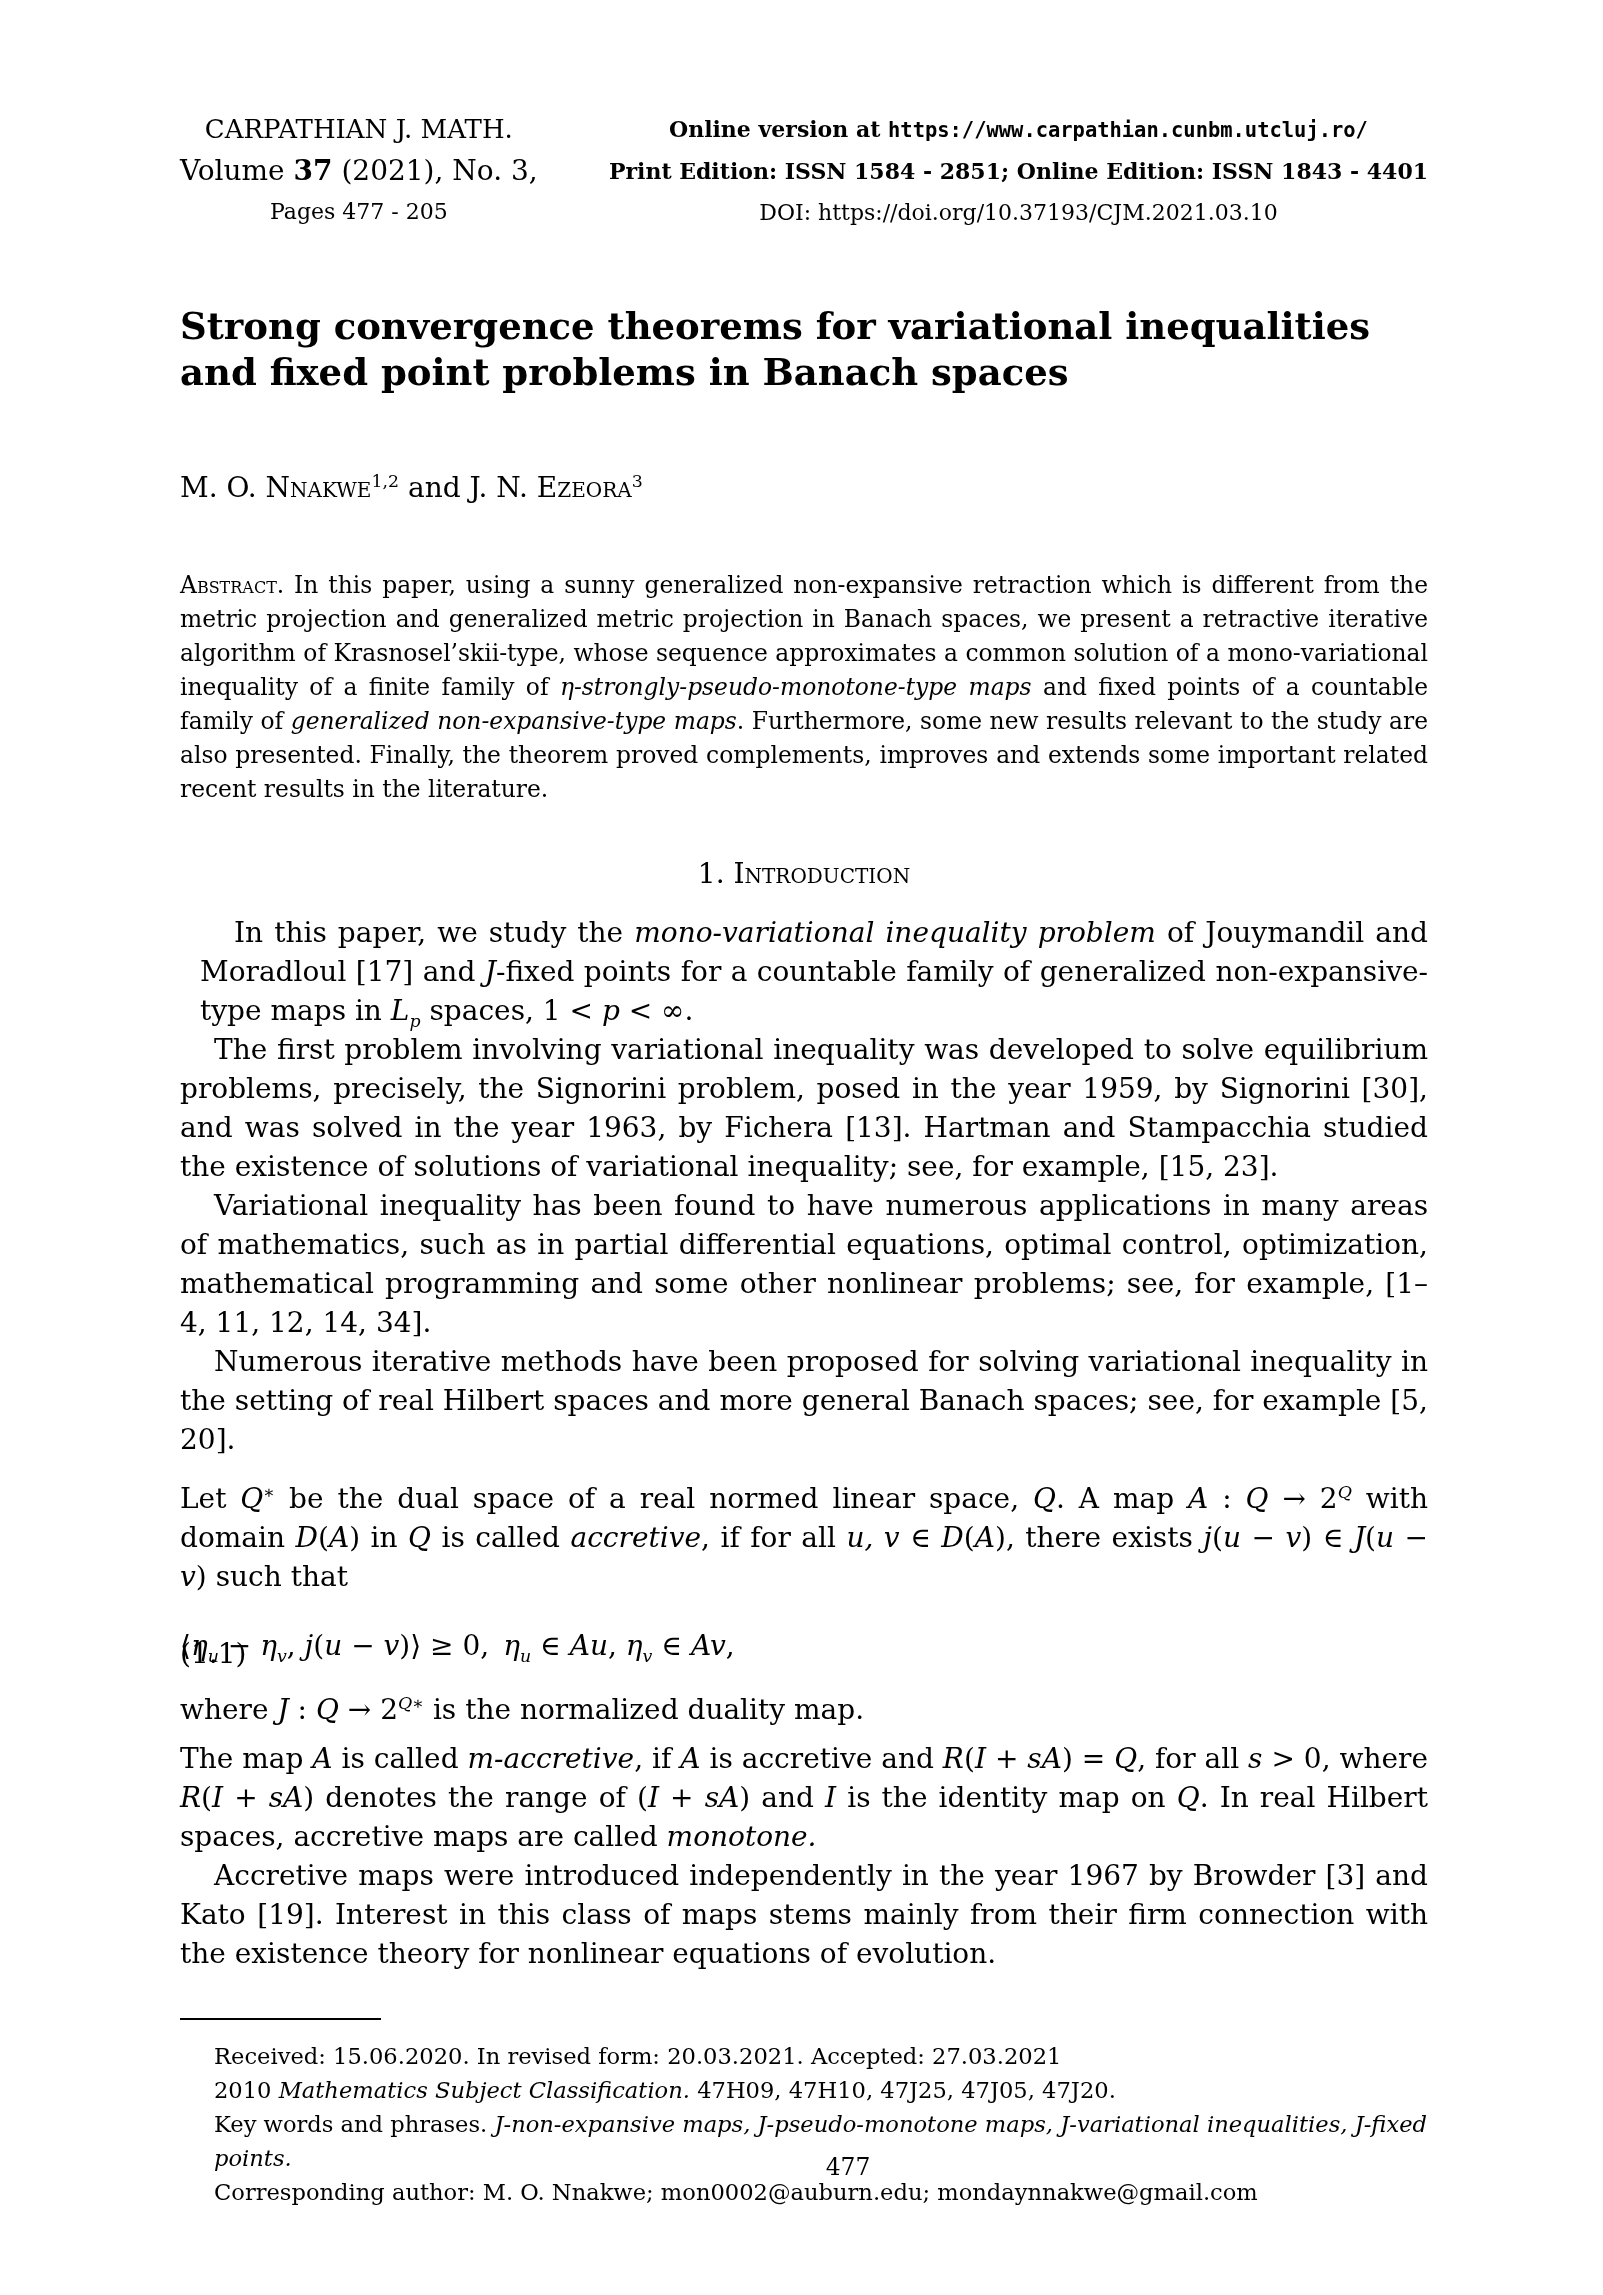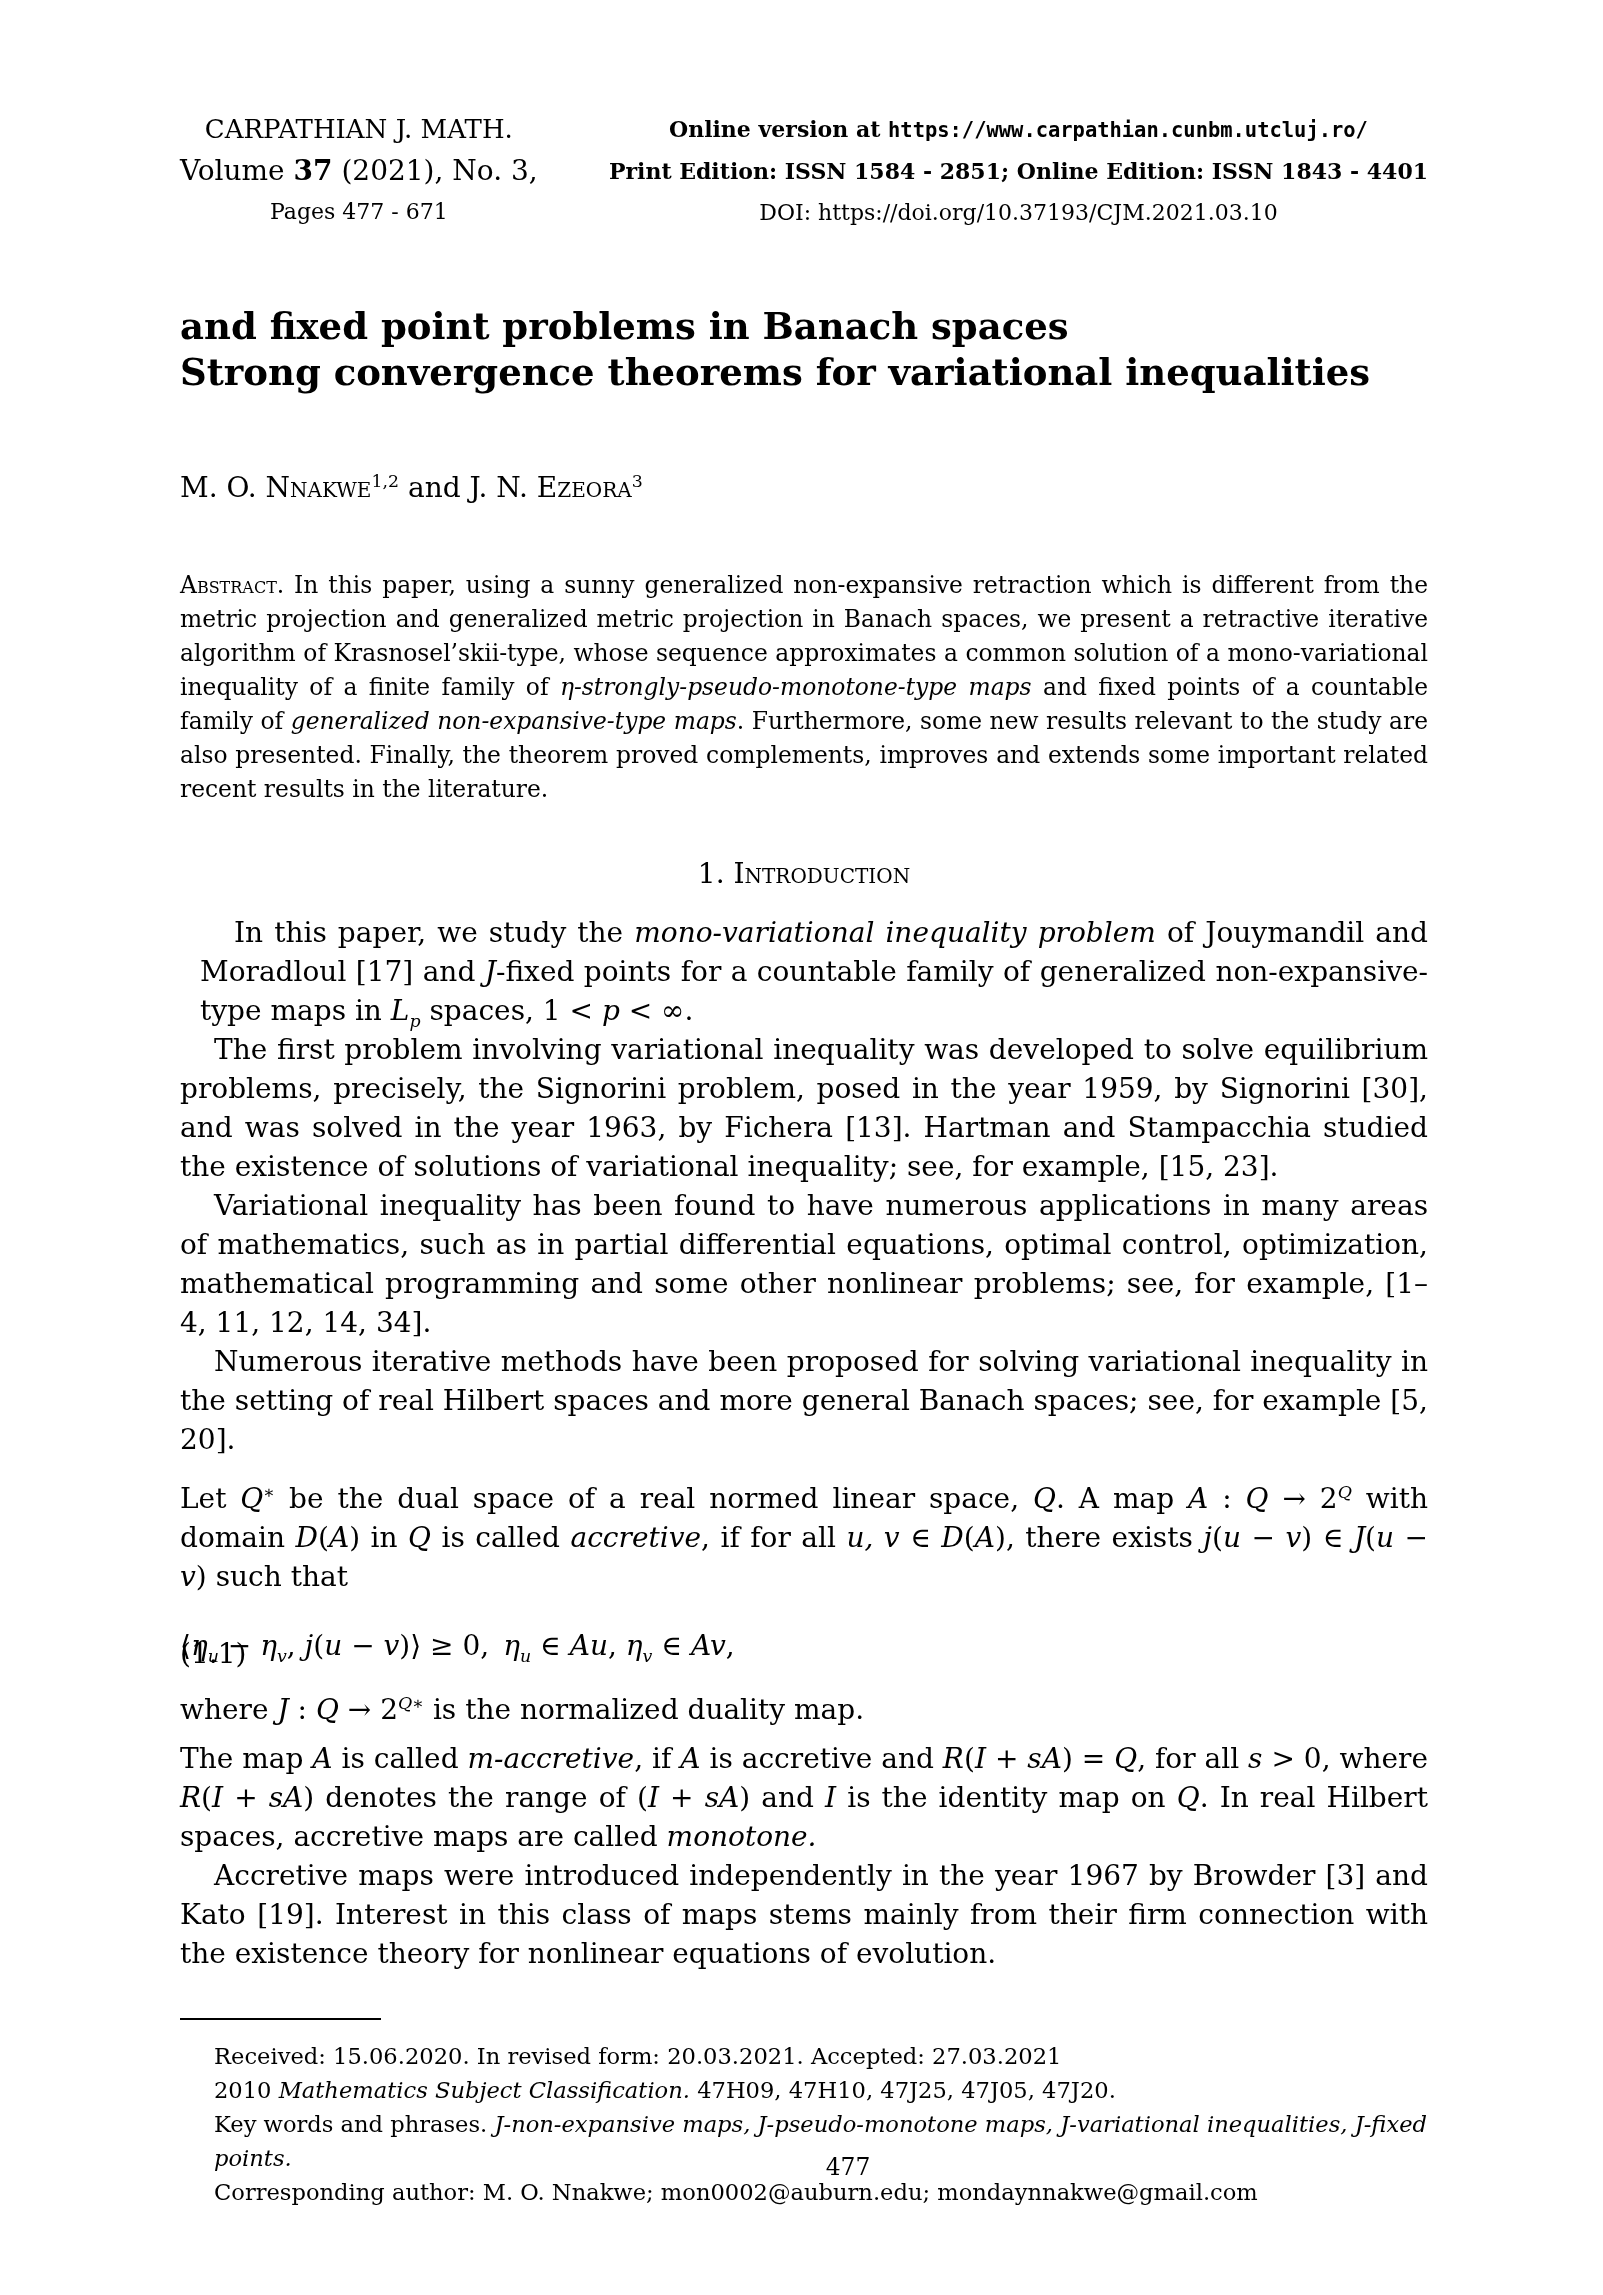--- a/index.html
+++ b/index.html
@@ -54,32 +54,32 @@
 </style>
 </head>
 <body>
 
 <div class="page">
 
   <div class="header">
     <div class="h-left">
       <div class="h-journal">CARPATHIAN J. MATH.</div>
       <div class="h-volume"><span>Volume </span><span class="b">37</span><span> (2021), No. 3,</span></div>
-      <div class="h-pages">Pages 477 - 671</div>
+      <div class="h-pages">Pages 477 - 205</div>
     </div>
     <div class="h-right">
       <div class="h-online"><span class="b">Online version at </span><span class="b tt">https://www.carpathian.cunbm.utcluj.ro/</span></div>
       <div class="h-issn b">Print Edition: ISSN 1584 - 2851; Online Edition: ISSN 1843 - 4401</div>
       <div class="h-doi">DOI: https://doi.org/10.37193/CJM.2021.03.10</div>
     </div>
   </div>
 
   <h1 class="title">
+    <span class="t-line">Strong convergence theorems for variational inequalities</span>
     <span class="t-line">and fixed point problems in Banach spaces</span>
-    <span class="t-line">Strong convergence theorems for variational inequalities</span>
   </h1>
 
   <div class="authors"><span class="sc">M. O. Nnakwe</span><span class="sup">1,2</span><span> and </span><span class="sc">J. N. Ezeora</span><span class="sup">3</span></div>
 
   <p class="abstract"><span class="sc">Abstract.</span><span> In this paper, using a sunny generalized non-expansive retraction which is different from the metric projection and generalized metric projection in Banach spaces, we present a retractive iterative algorithm of Krasnosel’skii-type, whose sequence approximates a common solution of a mono-variational inequality of a finite family of </span><span class="i">η-strongly-pseudo-monotone-type maps</span><span> and fixed points of a countable family of </span><span class="i">generalized non-expansive-type maps</span><span>. Furthermore, some new results relevant to the study are also presented. Finally, the theorem proved complements, improves and extends some important related recent results in the literature.</span></p>
 
   <h2 class="section-heading"><span>1. </span><span class="sc">Introduction</span></h2>
 
   <p class="para indent mt1"><span>In this paper, we study the </span><span class="i">mono-variational inequality problem</span><span> of Jouymandil and Moradloul [17] and </span><span class="m">J</span><span>-fixed points for a countable family of generalized non-expansive-type maps in </span><span class="m">L</span><span class="sub m">p</span><span> spaces, 1 &lt; </span><span class="m">p</span><span> &lt; ∞.</span></p>
   <p class="para indent"><span>The first problem involving variational inequality was developed to solve equilibrium problems, precisely, the Signorini problem, posed in the year 1959, by Signorini [30], and was solved in the year 1963, by Fichera [13]. Hartman and Stampacchia studied the existence of solutions of variational inequality; see, for example, [15, 23].</span></p>

